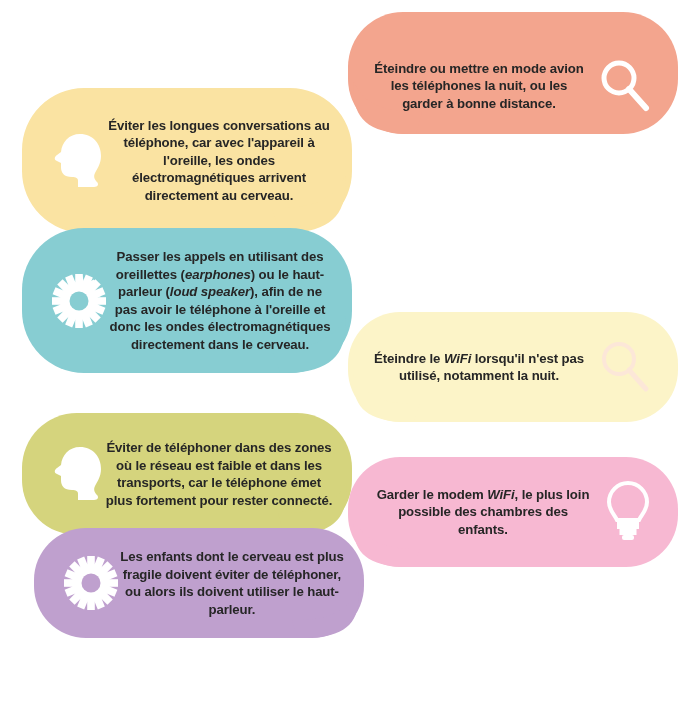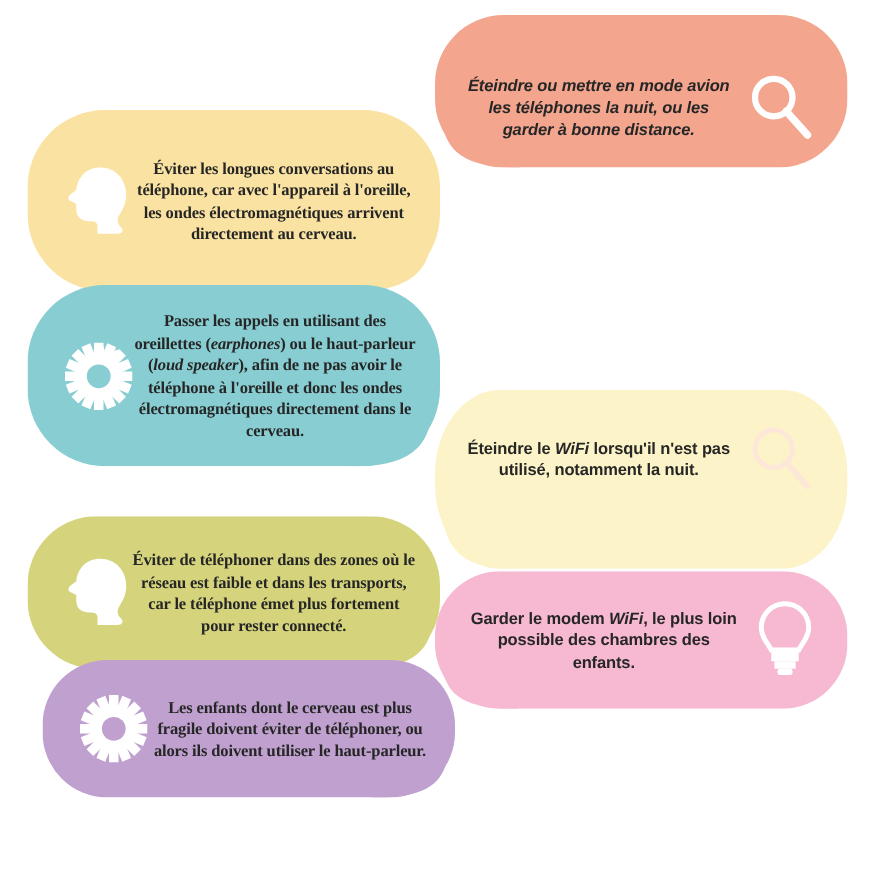--- a/index.html
+++ b/index.html
@@ -25,21 +25,21 @@
     font-size:13.2px;
     line-height:17.5px;
     text-align:center;
     letter-spacing:-0.1px;
   }
   .bubble-text i{font-style:italic;}
   .icon{position:relative;flex:none;display:block;}
   .icon svg{display:block;}
   
   .left .content{padding:0 18px 0 30px;}
-  .left .bubble-text{flex:1;font-family:Liberation Serif, serif;}
+  .left .bubble-text{flex:1;}
   
   .right .content{padding:0 26px 0 24px;}
   .right .bubble-text{flex:1;}
 </style>
 </head>
 <body style="background: rgb(255, 255, 255);">
 
 <div id="infographic">
 
   <div class="bubble left" style="left:22px;top:88px;width:330px;height:145px;">
@@ -153,33 +153,33 @@
       <span class="bubble-text">Les enfants dont le cerveau est plus fragile doivent éviter de téléphoner, ou alors ils doivent utiliser le haut-parleur.</span>
     </div>
   </div>
 
   <div class="bubble right" style="left:348px;top:12px;width:330px;height:122px;">
     <svg class="shape" viewBox="0 0 330 122" preserveAspectRatio="none">
       <path d="M55,0 H275 A55,55 0 0 1 330,55 V67 A55,55 0 0 1 275,122 H55
                A55,55 0 0 1 0,67 V55 A55,55 0 0 1 55,0 Z" fill="#F3A58E"></path>
       <path d="M74,100 C37,101 16,92 6,70 C3,104 17,123 68,122 Z" fill="#F3A58E"></path>
     </svg>
-    <div class="content" style="height:148px;font-style:italic;">
+    <div class="content" style="height:148px;">
       <span class="bubble-text">Éteindre ou mettre en mode avion les téléphones la nuit, ou les garder à bonne distance.</span>
       <span class="icon" style="margin-left:10px;">
         <svg width="56" height="58" viewBox="0 0 56 58">
           <circle cx="23" cy="21" r="15" fill="none" stroke="#FFFFFF" stroke-width="5"></circle>
           <line x1="33" y1="32" x2="50" y2="51" stroke="#FFFFFF" stroke-width="6" stroke-linecap="round"></line>
         </svg>
       </span>
     </div>
   </div>
 
 
-  <div class="bubble right" style="left:348px;top:312px;width:330px;height:143px;">
+  <div class="bubble right" style="left:348px;top:312px;width:330px;height:110px;">
     <svg class="shape" viewBox="0 0 330 110" preserveAspectRatio="none">
       <path d="M52,0 H278 A52,52 0 0 1 330,52 V58 A52,52 0 0 1 278,110 H52
                A52,52 0 0 1 0,58 V52 A52,52 0 0 1 52,0 Z" fill="#FCF4C8"></path>
       <path d="M72,92 C36,93 16,83 6,62 C3,95 18,111 66,110 Z" fill="#FCF4C8"></path>
     </svg>
     <div class="content" style="height:110px;">
       <span class="bubble-text">Éteindre le <i>WiFi</i> lorsqu'il n'est pas utilisé, notamment la nuit.</span>
       <span class="icon" style="margin-left:10px;">
         <svg width="56" height="58" viewBox="0 0 56 58">
           <circle cx="23" cy="21" r="15" fill="none" stroke="#FCE7D8" stroke-width="4"></circle>

